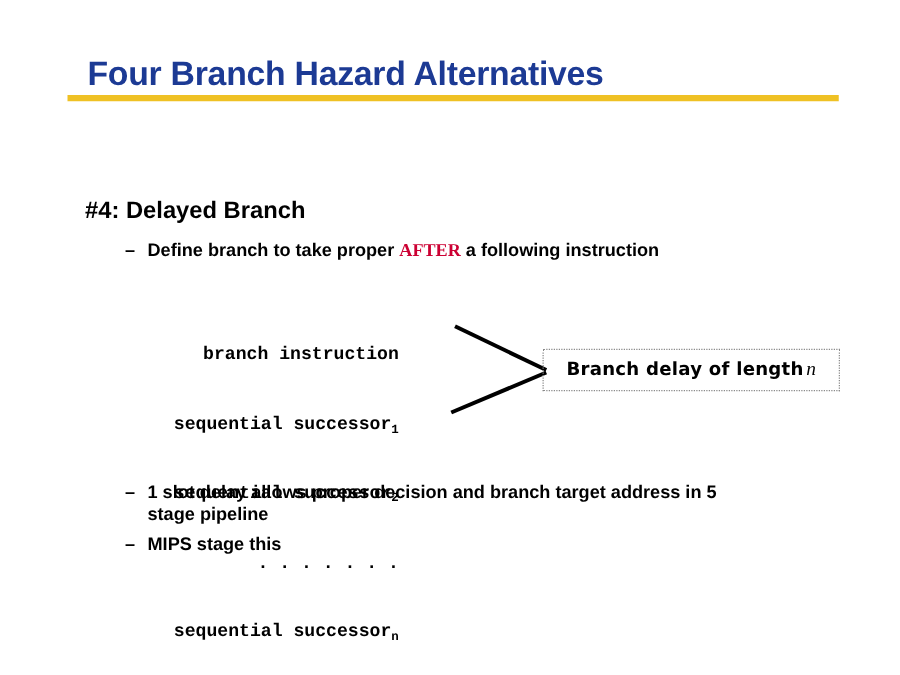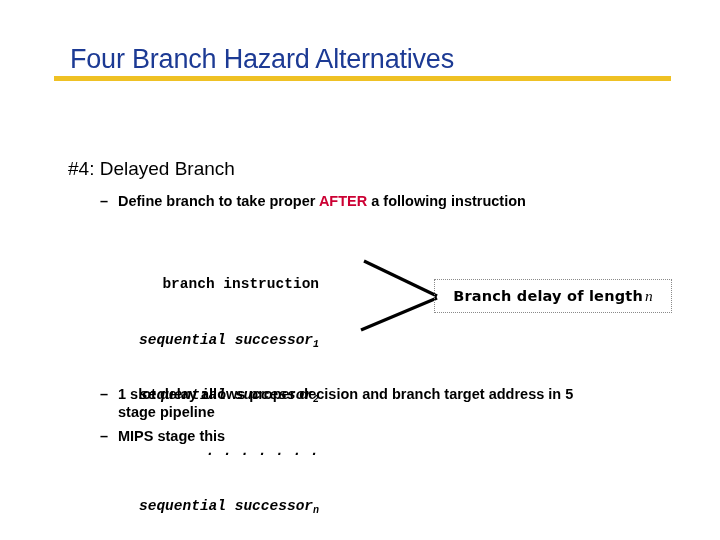--- a/index.html
+++ b/index.html
@@ -15,41 +15,41 @@
     font-family: "Liberation Sans", sans-serif;
     -webkit-font-smoothing: none;
   }
 
   
   #slide-title {
     position: absolute;
     left: 70px;
     top: 44px;
     font-size: 27px;
-    font-weight: normal;
+    font-weight: bold;
     color: #1c3a94;
     letter-spacing: -0.2px;
     white-space: nowrap;
   }
   #title-rule {
     position: absolute;
     left: 54px;
     top: 76px;
     width: 617px;
     height: 5px;
     background: #efc124;
   }
 
   
   #section-heading {
     position: absolute;
     left: 68px;
     top: 158px;
     font-size: 19px;
-    font-weight: normal;
+    font-weight: bold;
     color: #000000;
     white-space: nowrap;
   }
 
   
   .bullet {
     position: absolute;
     font-size: 14.5px;
     font-weight: bold;
     color: #000000;
@@ -60,40 +60,41 @@
     display: inline-block;
     width: 18px;
     flex: 0 0 18px;
     color: #000000;
   }
   .bullet .btext {
     display: block;
   }
   .accent-after {
     color: #cc0033;
+    font-family: Liberation Serif, serif;
   }
 
   #bullet-define { left: 100px; top: 193px; width: 560px; }
   #bullet-slot   { left: 100px; top: 386px; width: 500px; line-height: 1.22; }
   #bullet-mips   { left: 100px; top: 428px; width: 400px; }
 
   
   #code-block {
     position: absolute;
     left: 124px;
     top: 238px;
     font-family: "Liberation Mono", "DejaVu Sans Mono", monospace;
     font-size: 14.5px;
     font-weight: bold;
     color: #000000;
     line-height: 18.5px;
     white-space: pre;
   }
   #code-block .ln { display: block; height: 18.5px; text-align: right; }
-  #code-block .ind { padding-left: 15px; font-style: italic; }
+  #code-block .ind { padding-left: 15px; }
   #code-block sub {
     font-size: 10px;
     vertical-align: baseline;
     position: relative;
     top: 3px;
     line-height: 0;
   }
 
   
   #brace-svg {

